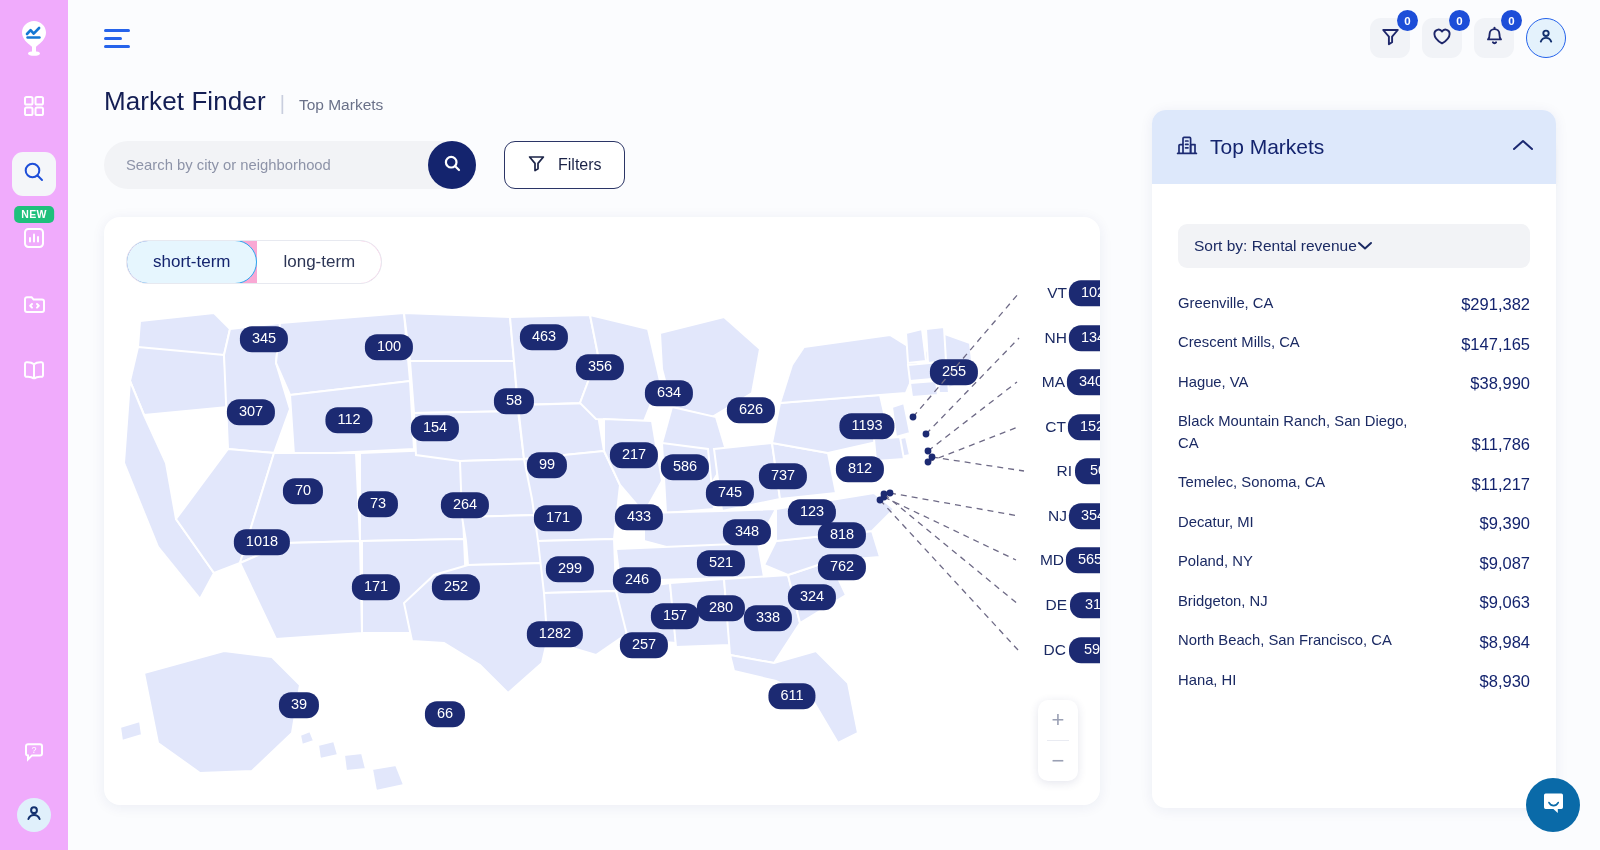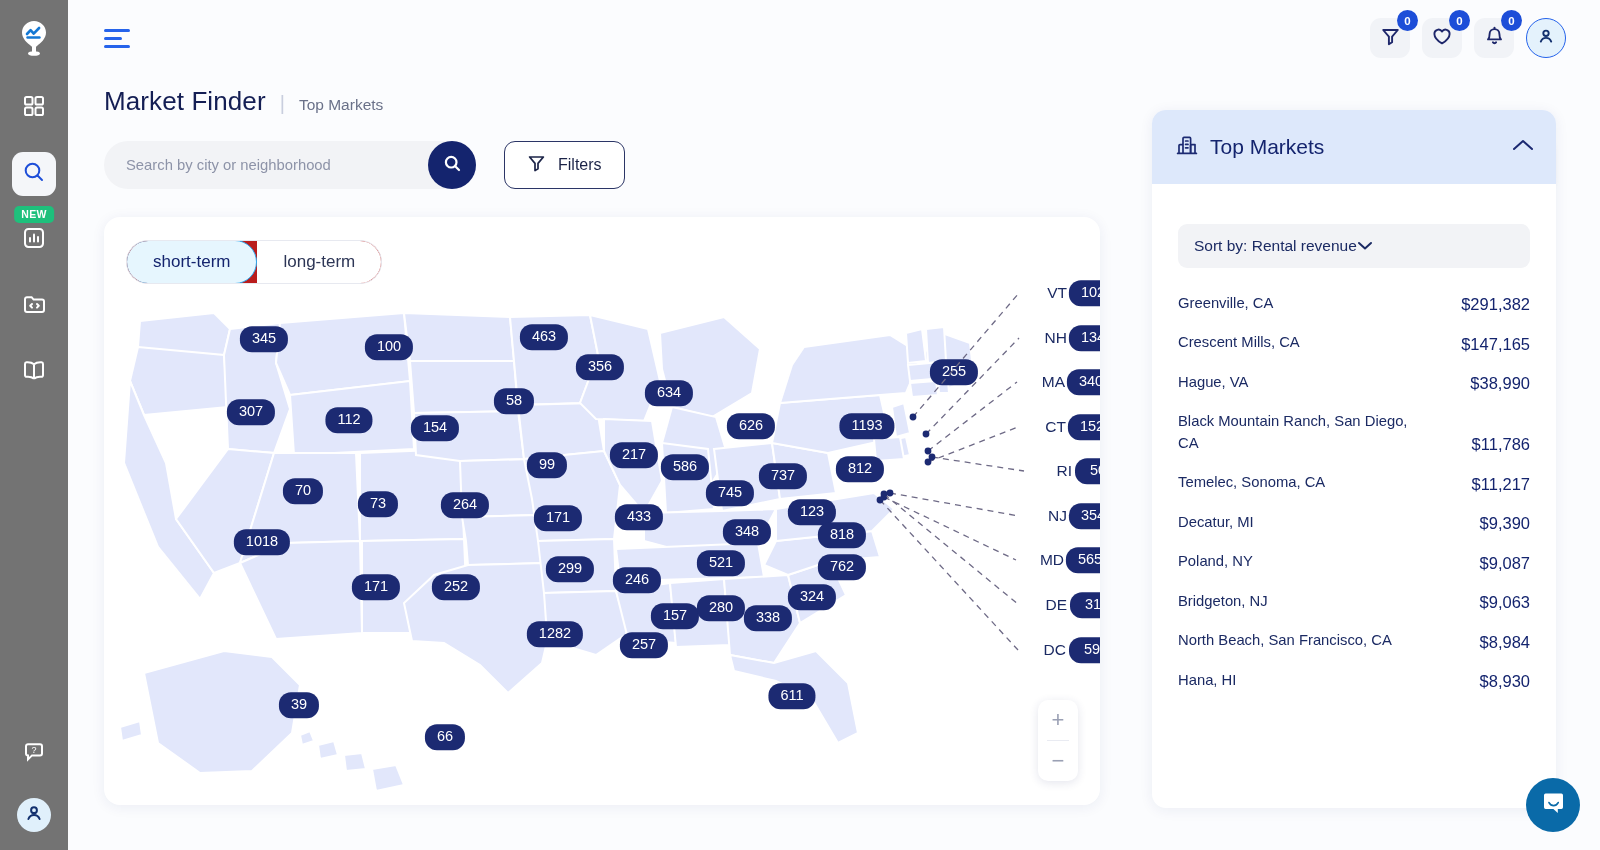--- a/index.html
+++ b/index.html
@@ -5,21 +5,21 @@
   * { box-sizing: border-box; margin: 0; padding: 0; }
   html, body {
     width: 1600px; height: 850px; overflow: hidden;
     font-family: "Liberation Sans", sans-serif;
     background: #fbfcfe;
   }
   .app { position: relative; width: 1600px; height: 850px; display: flex; }
 
   
   .rail {
-    width: 68px; height: 850px; background: #737373;
+    width: 68px; height: 850px; background: #f0abfc;
     display: flex; flex-direction: column; align-items: center;
     flex: 0 0 68px; position: relative; z-index: 5;
   }
   .rail-logo { margin-top: 16px; width: 40px; height: 44px; display:flex;align-items:center;justify-content:center; }
   .rail-items { margin-top: 26px; display: flex; flex-direction: column; align-items: center; gap: 22px; width: 100%; }
   .rail-btn {
     width: 44px; height: 44px; border-radius: 11px;
     display: flex; align-items: center; justify-content: center;
     position: relative; cursor: pointer;
   }
@@ -106,21 +106,21 @@
   .view-btn.active svg { stroke: #fff; }
 
   
   .map-card {
     position: absolute; left: 36px; top: 217px; width: 996px; height: 588px;
     background: #fff; border-radius: 16px; box-shadow: 0 2px 14px rgba(30,45,110,.07);
     overflow: hidden;
   }
   .term-toggle {
     position: absolute; left: 22px; top: 23px; display: flex; height: 44px;
-    border-radius: 23px; background: #b91c1c; border: 1px solid #e7e9f0; overflow: hidden;
+    border-radius: 23px; background: #f9a8d4; border: 1px solid #e7e9f0; overflow: hidden;
   }
   .term-opt {
     padding: 0 26px; display: flex; align-items: center; font-size: 17px;
     color: #2d3656; cursor: pointer; background: #fff;
   }
   .term-opt.active {
     background: #e6f6fe; color: #14246e; border: 1.4px solid #29a7ef;
     border-radius: 23px; margin: -1px 0 -1px -1px;
   }
   .map-svg { position: absolute; left: 0; top: 86px; width: 996px; height: 502px; }
@@ -486,21 +486,21 @@
 
       <div id="markers-layer">
           <div class="marker" style="left: 160px; top: 122px;">345</div>
           <div class="marker" style="left: 285px; top: 130px;">100</div>
           <div class="marker" style="left: 440px; top: 120px; padding-left: 12px;">463</div>
           <div class="marker" style="left: 496px; top: 150px;">356</div>
           <div class="marker" style="left: 147px; top: 195px;">307</div>
           <div class="marker" style="left: 245px; top: 203px;">112</div>
           <div class="marker" style="left: 410px; top: 184px;">58</div>
           <div class="marker" style="left: 565px; top: 176px;">634</div>
-          <div class="marker" style="left: 647px; top: 209px;">626</div>
+          <div class="marker" style="left: 647px; top: 193px;">626</div>
           <div class="marker" style="left: 331px; top: 211px;">154</div>
           <div class="marker" style="left: 763px; top: 209px;">1193</div>
           <div class="marker" style="left: 850px; top: 155px;">255</div>
           <div class="marker" style="left: 443px; top: 248px;">99</div>
           <div class="marker" style="left: 530px; top: 238px;">217</div>
           <div class="marker" style="left: 581px; top: 250px;">586</div>
           <div class="marker" style="left: 679px; top: 259px;">737</div>
           <div class="marker" style="left: 756px; top: 252px;">812</div>
           <div class="marker" style="left: 199px; top: 274px;">70</div>
           <div class="marker" style="left: 274px; top: 287px;">73</div>
@@ -519,21 +519,21 @@
           <div class="marker" style="left: 272px; top: 370px;">171</div>
           <div class="marker" style="left: 352px; top: 370px;">252</div>
           <div class="marker" style="left: 708px; top: 380px;">324</div>
           <div class="marker" style="left: 571px; top: 399px;">157</div>
           <div class="marker" style="left: 617px; top: 391px;">280</div>
           <div class="marker" style="left: 664px; top: 401px;">338</div>
           <div class="marker" style="left: 451px; top: 417px;">1282</div>
           <div class="marker" style="left: 540px; top: 428px;">257</div>
           <div class="marker" style="left: 688px; top: 479px;">611</div>
           <div class="marker" style="left: 195px; top: 488px;">39</div>
-          <div class="marker" style="left: 341px; top: 520px; text-align: center;">66</div>
+          <div class="marker" style="left: 341px; top: 497px; text-align: center;">66</div>
         </div>
 
       <svg id="leader-svg" style="position:absolute;left:0;top:0;width:996px;height:588px;pointer-events:none;">
           <line x1="809" y1="200" x2="915" y2="76" stroke="#6e6a86" stroke-width="1.3" stroke-dasharray="6 5"></line>
           <circle cx="809" cy="200" r="3.4" fill="#1c2a72"></circle>
           <line x1="822" y1="217" x2="915" y2="121" stroke="#6e6a86" stroke-width="1.3" stroke-dasharray="6 5"></line>
           <circle cx="822" cy="217" r="3.4" fill="#1c2a72"></circle>
           <line x1="824" y1="234" x2="913" y2="165" stroke="#6e6a86" stroke-width="1.3" stroke-dasharray="6 5"></line>
           <circle cx="824" cy="234" r="3.4" fill="#1c2a72"></circle>
           <line x1="824" y1="245" x2="914" y2="210" stroke="#6e6a86" stroke-width="1.3" stroke-dasharray="6 5"></line>

